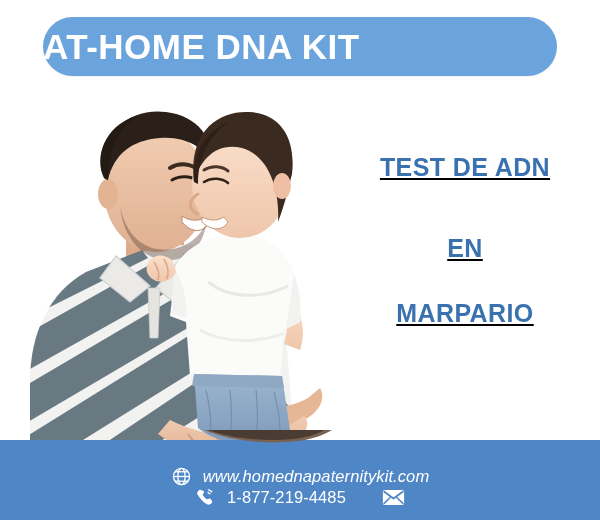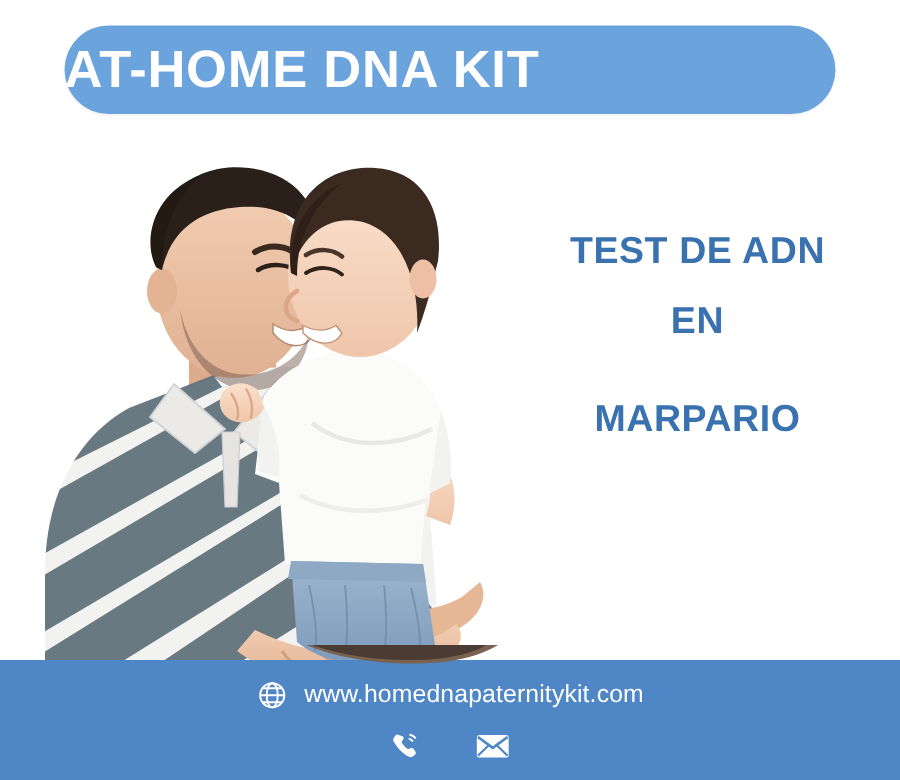--- a/index.html
+++ b/index.html
@@ -59,53 +59,55 @@
     top: 0;
   }
 
   
   .headline-block {
     position: absolute;
     left: 340px;
     top: 155px;
     width: 250px;
     text-align: center;
+    text-decoration: underline;
   }
   .headline-line {
     color: #3a72b0;
     font-size: 25px;
     font-weight: bold;
     line-height: 1;
     letter-spacing: 0.4px;
     white-space: nowrap;
   }
   .headline-line.l1 { margin: 0 0 0 0; }
-  .headline-line.l2 { margin: 22px 0 0 0; }
+  .headline-line.l2 { margin: 56px 0 0 0; }
   .headline-line.l3 { margin: 40px 0 0 0; }
 
   
   .footer-bar {
     position: absolute;
     left: 0;
     top: 440px;
     width: 600px;
     height: 80px;
     background: #4f86c6;
   }
   .footer-row {
     position: absolute;
     display: flex;
     align-items: center;
     color: #ffffff;
   }
   .footer-row-web {
     left: 0;
-    top: 13px;
+    top: 26px;
     width: 600px;
     justify-content: center;
+    font-style: italic;
   }
   .footer-row-contact {
     left: 0;
     top: 46px;
     width: 600px;
     justify-content: center;
     gap: 36px;
   }
   .contact-item {
     display: flex;
@@ -283,20 +285,21 @@
 
     <div class="footer-row footer-row-contact">
       <div class="contact-item">
         <span class="f-icon">
           <svg width="21" height="21" viewBox="0 0 24 24">
             <path d="M6.6 3.4c-.8-.5-1.9-.3-2.5.5L2.9 5.6c-.6.8-.6 1.9-.1 2.8 1.3 2.4 3 4.6 5 6.6 2 2 4.2 3.7 6.6 5 .9.5 2 .4 2.8-.2l1.7-1.2c.8-.6 1-1.7.5-2.5l-1.3-2c-.4-.7-1.3-1-2.1-.7l-2 .7c-.4.1-.8 0-1.1-.3-1.6-1.4-2.9-2.8-3.9-4.5-.2-.3-.2-.7 0-1l1.1-1.7c.4-.7.3-1.6-.3-2.1L6.6 3.4z" fill="#ffffff"></path>
             <path d="M15.4 3.2c1.5.4 2.8 1.2 3.8 2.3" stroke="#ffffff" stroke-width="1.5" fill="none" stroke-linecap="round"></path>
             <path d="M14.8 6.4c.9.3 1.7.8 2.3 1.5" stroke="#ffffff" stroke-width="1.5" fill="none" stroke-linecap="round"></path>
           </svg>
         </span>
+        <span class="footer-text">1-877-219-4485</span>
       </div>
 
       <div class="contact-item">
         <span class="f-icon">
           <svg width="23" height="23" viewBox="0 0 26 20">
             <rect x="1" y="1.5" width="24" height="17" rx="2" fill="#ffffff"></rect>
             <path d="M1.8 3 L13 11.2 L24.2 3" fill="none" stroke="#4f86c6" stroke-width="2" stroke-linejoin="round"></path>
             <path d="M1.8 17.2 L9.6 9.6 M24.2 17.2 L16.4 9.6" fill="none" stroke="#4f86c6" stroke-width="1.6"></path>
           </svg>
         </span>

